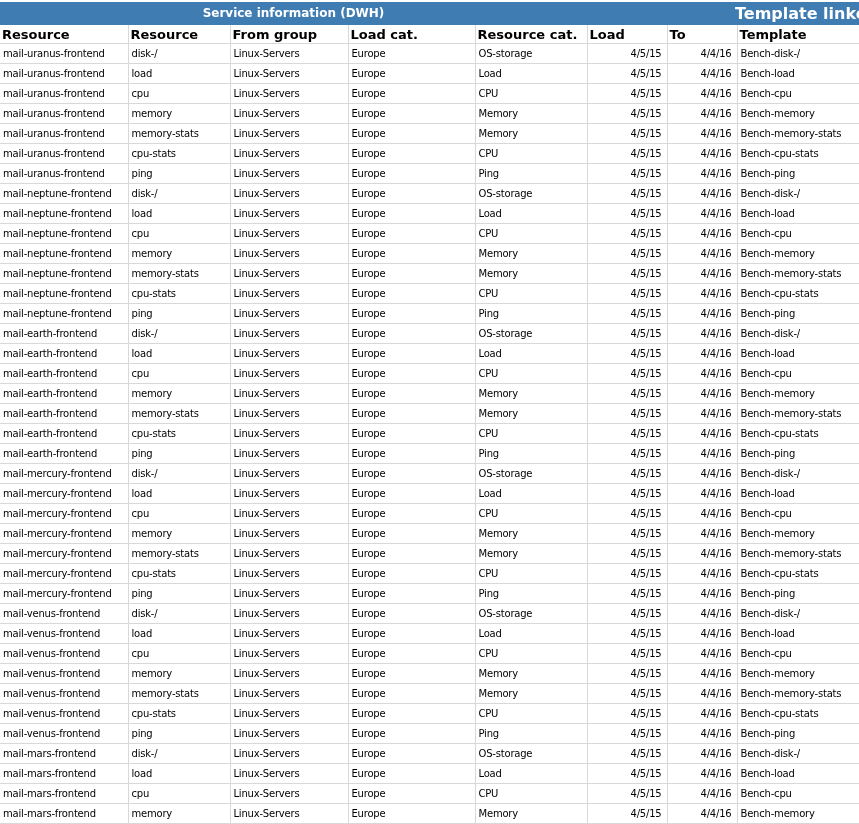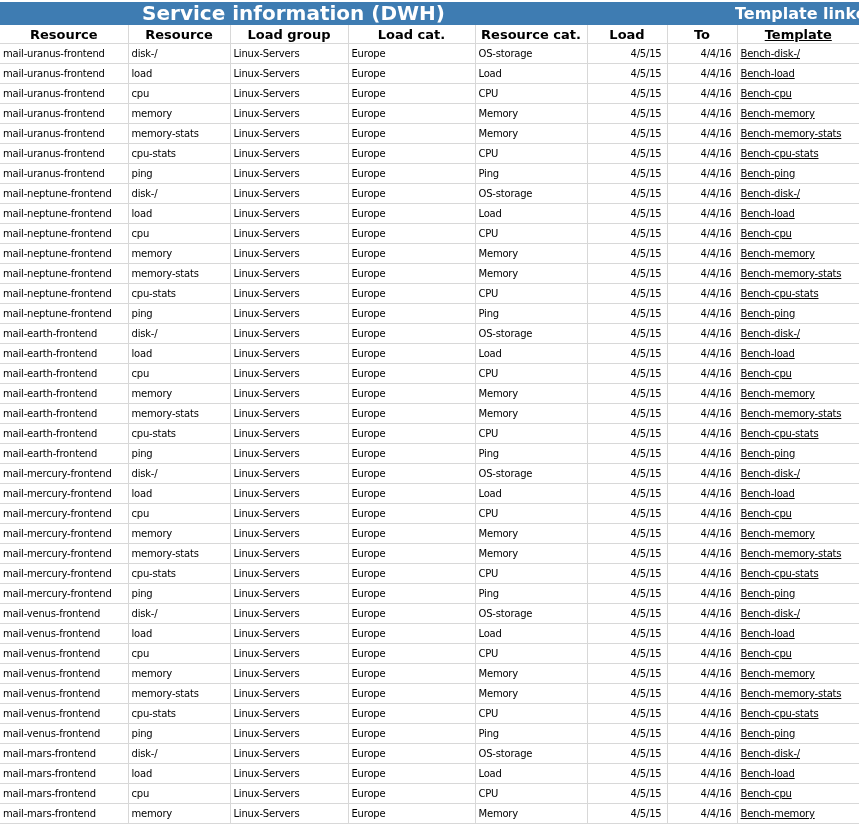--- a/index.html
+++ b/index.html
@@ -19,21 +19,21 @@
     background: var(--bar-color, #3e7cb2);
   }
   .title-left {
     position: absolute;
     left: 0; top: 0;
     width: 587px;
     height: 23px;
     line-height: 23px;
     text-align: center;
     color: #ffffff;
-    font-size: 20px;
+    font-size: 12px;
     font-weight: bold;
     white-space: nowrap;
   }
   .title-right {
     position: absolute;
     left: 735px; top: 0;
     height: 23px;
     line-height: 23px;
     color: #ffffff;
     font-size: 16px;
@@ -43,40 +43,40 @@
   table.report {
     border-collapse: collapse;
     table-layout: fixed;
     width: 859px;
   }
   table.report th {
     height: 18px;
     padding: 0 2px;
     font-size: 13px;
     font-weight: bold;
-    text-align: center;
+    text-align: left;
     border-right: 1px solid #d8d8d8;
     border-bottom: 1px solid #d8d8d8;
     white-space: nowrap;
     overflow: hidden;
   }
   table.report td {
     height: 19px;
     padding: 0 3px;
     font-size: 10px;
     letter-spacing: -0.2px;
     text-align: left;
     vertical-align: middle;
     border-right: 1px solid #d8d8d8;
     border-bottom: 1px solid #d8d8d8;
     white-space: nowrap;
     overflow: hidden;
   }
   table.report th:last-child,
-  table.report td:last-child { border-right: none; text-decoration: underline; }
+  table.report td:last-child { border-right: none; }
   table.report td.align-right { text-align: right; padding-right: 5px; }
 </style>
 </head>
 <body>
 
 <div class="titlebar">
   <div class="title-left">Service information (DWH)</div>
   <div class="title-right">Template linked</div>
 </div>
 
@@ -88,21 +88,21 @@
       <col style="width: 127px;">
       <col style="width: 112px;">
       <col style="width: 80px;">
       <col style="width: 70px;">
       <col style="width: 122px;">
     </colgroup>
   <thead>
     <tr>
         <th>Resource</th>
         <th>Resource</th>
-        <th>Load group</th>
+        <th>From group</th>
         <th>Load cat.</th>
         <th>Resource cat.</th>
         <th>Load</th>
         <th>To</th>
         <th>Template</th>
       </tr>
   </thead>
   <tbody>
       <tr>
         <td>mail-uranus-frontend</td>

